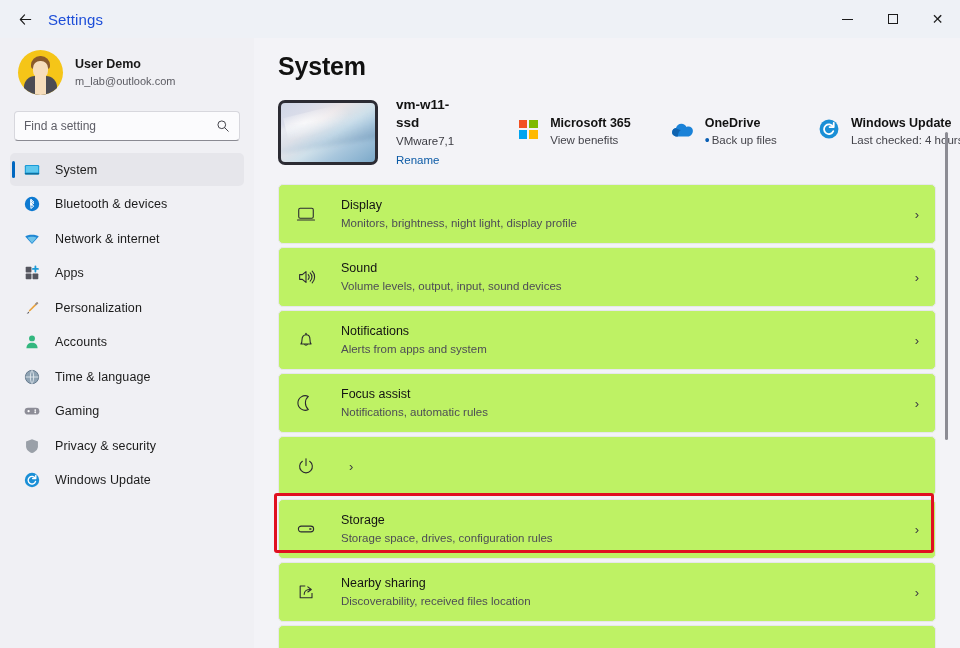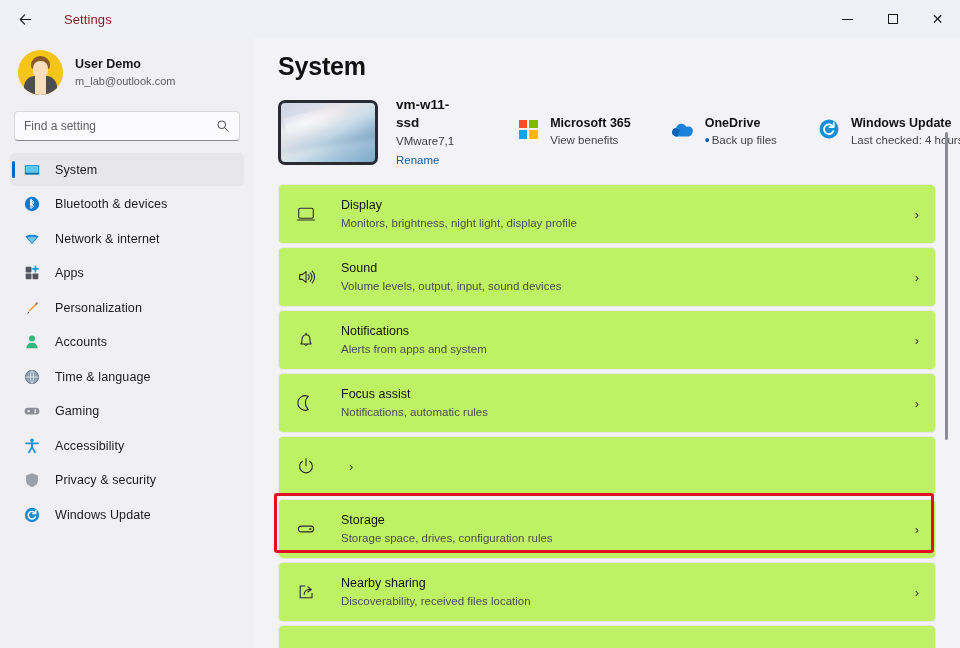--- a/index.html
+++ b/index.html
@@ -22,21 +22,21 @@
     display: flex; align-items: center;
     background: #eef1f6;
     position: relative; z-index: 5;
   }
   .back-btn {
     width: 30px; height: 30px; margin-left: 10px;
     display: flex; align-items: center; justify-content: center;
     border-radius: 4px; cursor: pointer;
   }
   .title-text {
-    font-size: 13px; color: #7f1d1d; margin-left: 24px;
+    font-size: 15px; color: #1d4ed8; margin-left: 8px;
     letter-spacing: .1px;
   }
   .win-ctrls { margin-left: auto; display: flex; height: 38px; }
   .win-ctrls div {
     width: 45px; height: 38px;
     display: flex; align-items: center; justify-content: center;
     cursor: pointer; color: #1b1b1b;
   }
   .glyph-min { width: 11px; height: 1px; background: currentColor; }
   .glyph-max { width: 10px; height: 10px; border: 1px solid currentColor; }
@@ -341,30 +341,20 @@
             <svg width="18" height="18" viewBox="0 0 20 20">
               <rect x="1.8" y="6.4" width="16.4" height="7.6" rx="3.8" fill="#8d8d97"></rect>
               <circle cx="6.2" cy="10.2" r="1.25" fill="#fff"></circle>
               <circle cx="13.6" cy="9" r="1" fill="#fff"></circle>
               <circle cx="13.6" cy="11.4" r="1" fill="#fff"></circle>
             </svg>
           </span>
           <span class="nav-label">Gaming</span>
         </div>
 
-        <div class="nav-item">
-          <span class="nav-ico">
-            <svg width="18" height="18" viewBox="0 0 20 20">
-              <circle cx="10" cy="3.6" r="1.9" fill="#0e8fd6"></circle>
-              <path d="M3.4 7 H16.6" stroke="#0e8fd6" stroke-width="1.9" stroke-linecap="round"></path>
-              <path d="M10 6.6 V11.4 M10 11 L6.6 17 M10 11 L13.4 17" stroke="#0e8fd6" stroke-width="1.9" stroke-linecap="round"></path>
-            </svg>
-          </span>
-          <span class="nav-label">Accessibility</span>
-        </div>
 
         <div class="nav-item">
           <span class="nav-ico">
             <svg width="18" height="18" viewBox="0 0 20 20">
               <path d="M10 2.4 L16.6 5 V10.2 C16.6 14 13.6 16.6 10 17.8 C6.4 16.6 3.4 14 3.4 10.2 V5 Z" fill="#9aa0a8"></path>
             </svg>
           </span>
           <span class="nav-label">Privacy &amp; security</span>
         </div>
 

